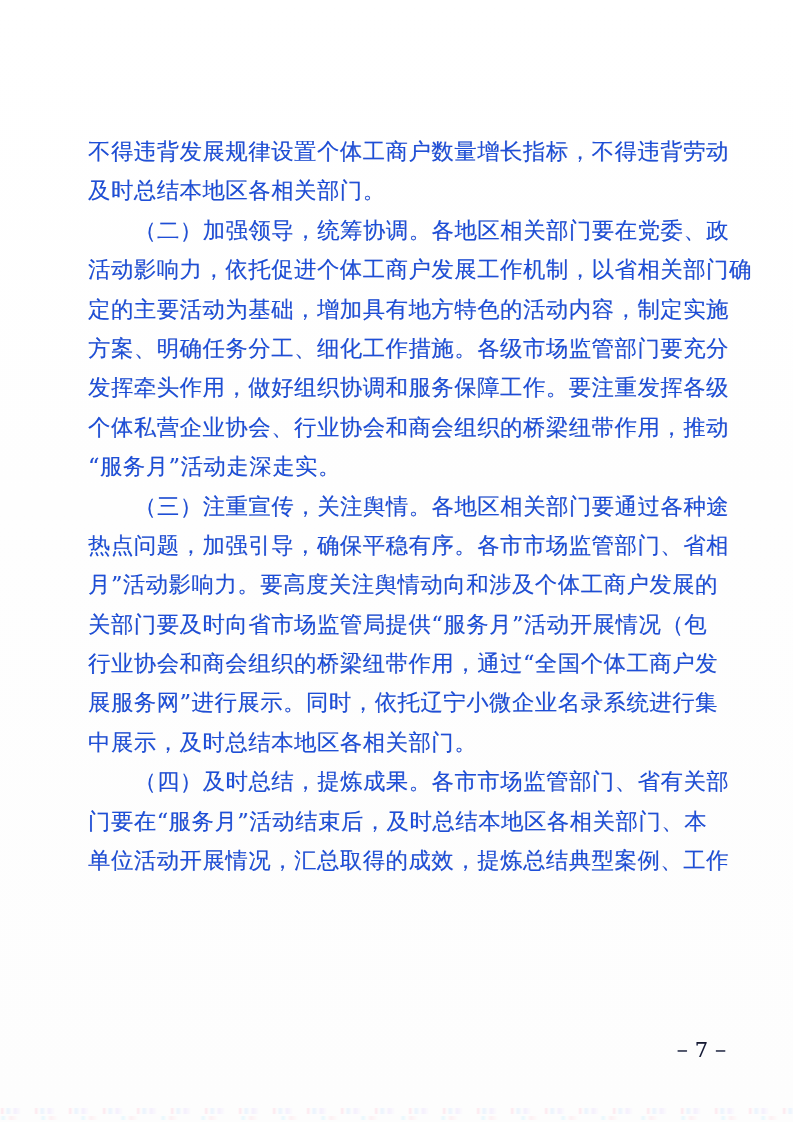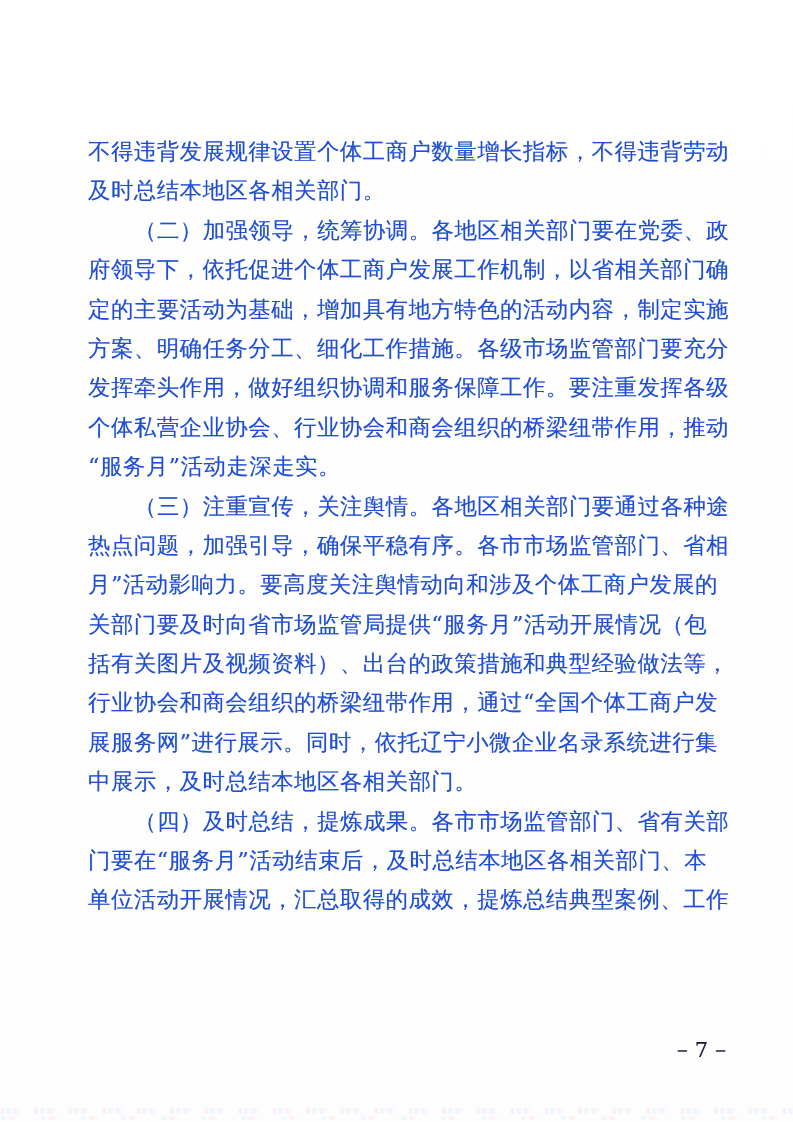--- a/index.html
+++ b/index.html
@@ -111,31 +111,30 @@
 </head>
 <body>
 
 <div class="page">
   <div class="paper-tint"></div>
 
   <div class="doc-body">
       <div class="text-line">不得违背发展规律设置个体工商户数量增长指标，不得违背劳动</div>
       <div class="text-line">及时总结本地区各相关部门。</div>
       <div class="text-line indent">（二）加强领导，统筹协调。各地区相关部门要在党委、政</div>
-      <div class="text-line">府领导下，依托促进个体工商户发展工作机制，以省相关部门确</div>
+      <div class="text-line">活动影响力，依托促进个体工商户发展工作机制，以省相关部门确</div>
       <div class="text-line">定的主要活动为基础，增加具有地方特色的活动内容，制定实施</div>
       <div class="text-line">方案、明确任务分工、细化工作措施。各级市场监管部门要充分</div>
       <div class="text-line">发挥牵头作用，做好组织协调和服务保障工作。要注重发挥各级</div>
       <div class="text-line">个体私营企业协会、行业协会和商会组织的桥梁纽带作用，推动</div>
       <div class="text-line">“服务月”活动走深走实。</div>
       <div class="text-line indent">（三）注重宣传，关注舆情。各地区相关部门要通过各种途</div>
       <div class="text-line">热点问题，加强引导，确保平稳有序。各市市场监管部门、省相</div>
       <div class="text-line">月”活动影响力。要高度关注舆情动向和涉及个体工商户发展的</div>
       <div class="text-line">关部门要及时向省市场监管局提供“服务月”活动开展情况（包</div>
-      <div class="text-line">括有关图片及视频资料）、出台的政策措施和典型经验做法等，</div>
       <div class="text-line">行业协会和商会组织的桥梁纽带作用，通过“全国个体工商户发</div>
       <div class="text-line">展服务网”进行展示。同时，依托辽宁小微企业名录系统进行集</div>
       <div class="text-line">中展示，及时总结本地区各相关部门。</div>
       <div class="text-line indent">（四）及时总结，提炼成果。各市市场监管部门、省有关部</div>
       <div class="text-line">门要在“服务月”活动结束后，及时总结本地区各相关部门、本</div>
       <div class="text-line">单位活动开展情况，汇总取得的成效，提炼总结典型案例、工作</div>
     </div>
 
   <div class="page-number">－7－</div>
 

